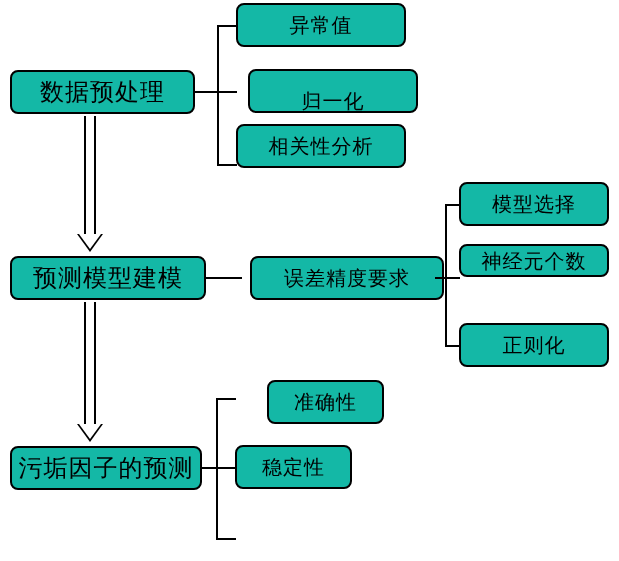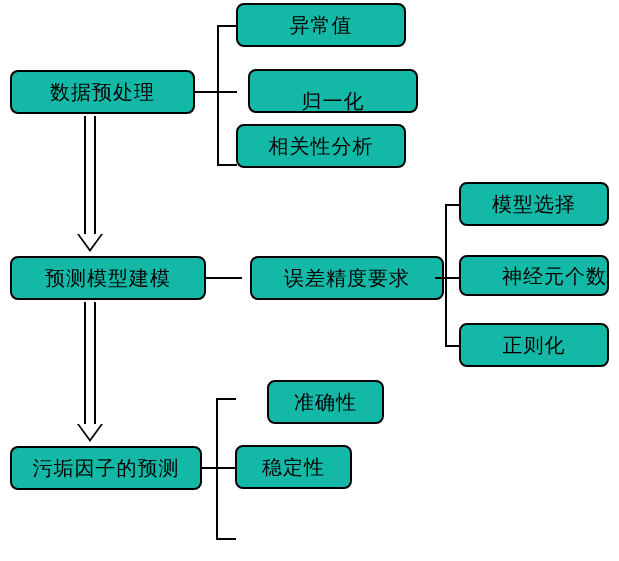--- a/index.html
+++ b/index.html
@@ -24,21 +24,21 @@
     display: flex;
     align-items: center;
     justify-content: center;
     color: #000000;
     font-size: 20px;
     line-height: 1;
     letter-spacing: 1px;
     white-space: nowrap;
   }
   .node.main {
-    font-size: 20px;
+    font-size: 24px;
     font-family: Liberation Serif, serif;
   }
   .connector {
     position: absolute;
     background: #000000;
   }
   .h-line {
     height: 2px;
   }
   .v-line {
@@ -121,21 +121,21 @@
 
   <div class="connector h-line" style="left:435px; top:277px; width:12px;"></div>
   <div class="connector v-line" style="left:445px; top:204px; height:142px;"></div>
   <div class="connector h-line" style="left:445px; top:204px; width:15px;"></div>
   <div class="connector h-line" style="left:445px; top:277px; width:15px;"></div>
   <div class="connector h-line" style="left:445px; top:345px; width:15px;"></div>
 
   <div class="node" style="left:459px; top:182px; width:150px; height:44px;">
     <span>模型选择</span>
   </div>
-  <div class="node" style="left:459px; top:255px; width:150px; height:41px;justify-content:flex-end;">
+  <div class="node" style="left:459px; top:244px; width:150px; height:33px;">
     <span>神经元个数</span>
   </div>
   <div class="node" style="left:459px; top:323px; width:150px; height:44px;">
     <span>正则化</span>
   </div>
 
   <div class="big-arrow" style="left:77px; top:302px; height:140px;">
     <div class="shaft-l" style="top:0; height:122px;"></div>
     <div class="shaft-r" style="top:0; height:122px;"></div>
     <div class="head head-outer" style="top:122px;"></div>

